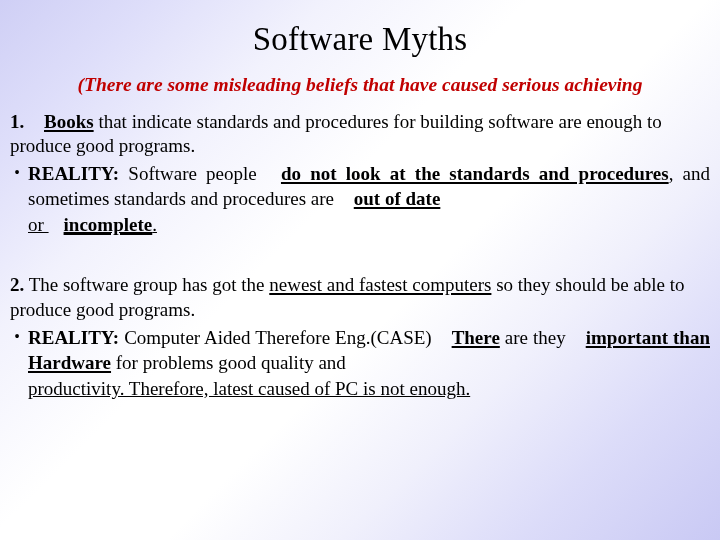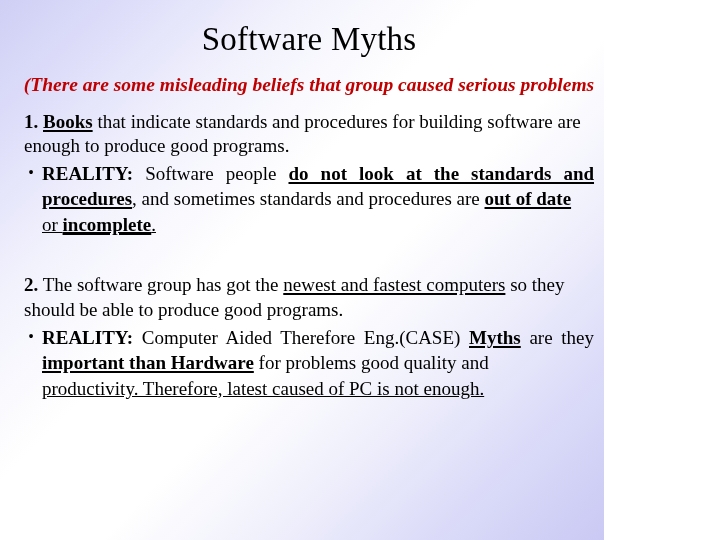--- a/index.html
+++ b/index.html
@@ -8,35 +8,34 @@
   }
   body {
     width: 720px;
     height: 540px;
     overflow: hidden;
     font-family: "Liberation Serif", "DejaVu Serif", serif;
   }
 
   .slide {
     position: relative;
-    width: 604px;
+    width: 720px;
     height: 540px;
     box-sizing: border-box;
     background:
       linear-gradient(135deg,
         #cfcff5 0%,
         #dedefa 12%,
         #f2f2fd 26%,
         #ffffff 42%,
         #ffffff 56%,
         #f0f0fc 70%,
         #dcdcf9 84%,
         #c9c9f4 100%);
     overflow: hidden;
-    padding-left: 14px;
   }
 
   .slide-title {
     text-align: center;
     color: #000000;
     font-size: 33px;
     line-height: 1.05;
     font-weight: normal;
     margin: 0;
     padding-top: 22px;
@@ -103,41 +102,42 @@
 
   .reality-label {
     font-weight: bold;
   }
 
   u.u {
     text-decoration: underline;
     text-decoration-thickness: 2px;
     text-underline-offset: 2px;
     font-weight: bold;
+    margin-left: 15px;
   }
   u.ul {
     text-decoration: underline;
     text-decoration-thickness: 2px;
     text-underline-offset: 2px;
     font-weight: normal;
   }
 
   .section-gap {
     height: 36px;
   }
 </style>
 </head>
 <body>
 
 <div class="slide">
 
   <h1 class="slide-title">Software Myths</h1>
 
   <div class="subtitle">
-    <span>(There are some misleading beliefs that group caused serious problems</span>
+    <span>(There are some misleading beliefs that have caused serious achieving</span>
     <br>
   </div>
 
   <div class="body-area">
 
     <div>
       <p class="myth">
         <span class="myth-num">1.</span><span> </span><u class="u">Books</u><span> that indicate standards and procedures for building software are enough to produce good programs.</span>
       </p>
 
@@ -149,18 +149,18 @@
 
     <div class="section-gap"></div>
 
     <div>
       <p class="myth">
         <span class="myth-num">2.</span><span> The software group has got the </span><u class="ul">newest and fastest computers</u><span> so they should be able to produce good programs.</span>
       </p>
 
       <div class="reality-item">
         <span class="bullet">•</span>
-        <span class="reality-text"><span class="reality-label">REALITY:</span><span> Computer Aided Therefore Eng.(CASE) </span><u class="u">Myths</u><span> are they </span><u class="u">important than Hardware</u><span> for problems good quality and </span><span class="lastline">productivity. Therefore, latest caused of PC is not enough.</span></span>
+        <span class="reality-text"><span class="reality-label">REALITY:</span><span> Computer Aided Therefore Eng.(CASE) </span><u class="u">There</u><span> are they </span><u class="u">important than Hardware</u><span> for problems good quality and </span><span class="lastline">productivity. Therefore, latest caused of PC is not enough.</span></span>
       </div>
     </div>
 
   </div>
 </div>
 
 </body></html>

